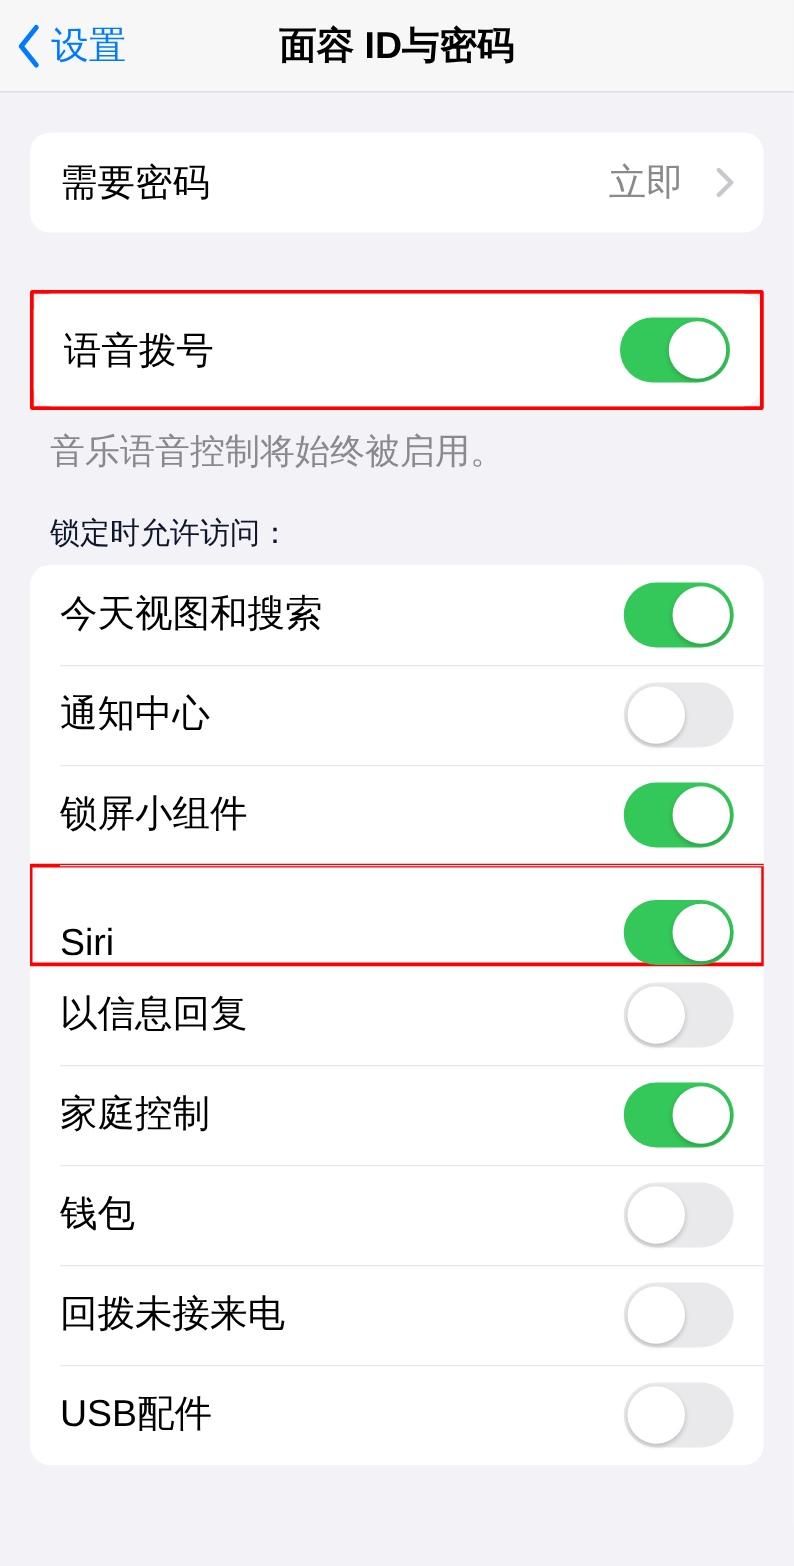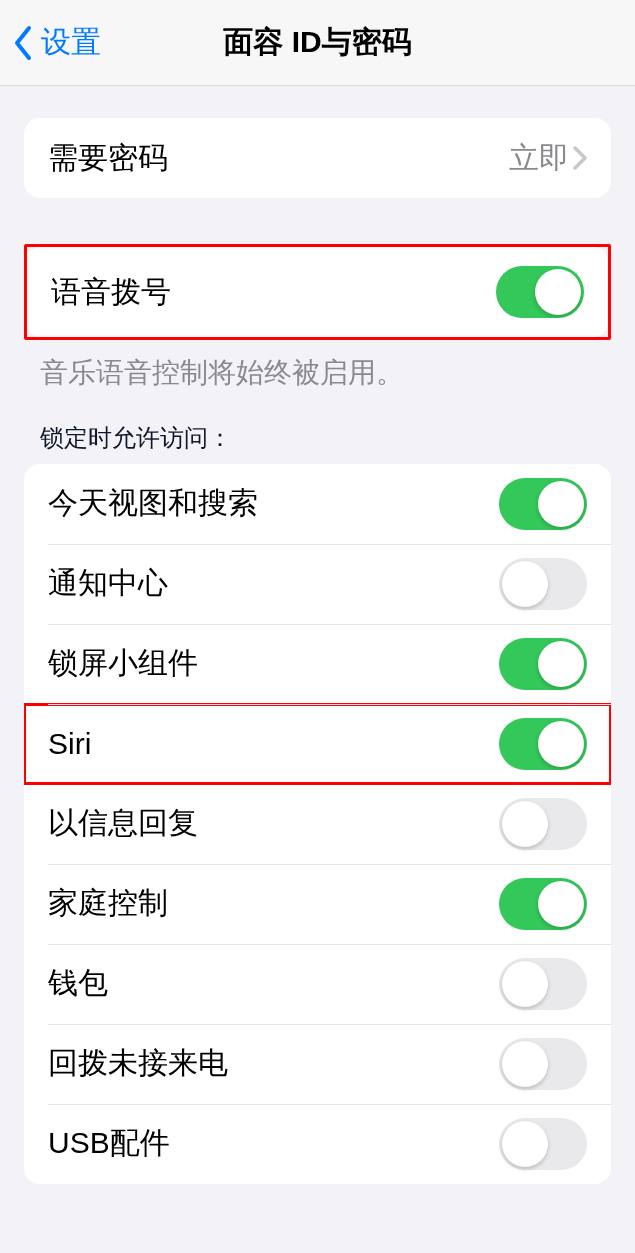--- a/index.html
+++ b/index.html
@@ -9,21 +9,21 @@
       -webkit-font-smoothing: antialiased;
     }
     body {
       width: 635px;
       height: 1253px;
       background: #f2f2f7;
       font-family: -apple-system, "PingFang SC", "Helvetica Neue", Arial, sans-serif;
       overflow: hidden;
     }
     .navbar {
-      height: 86px;
+      height: 74px;
       background: #f7f7f8;
       border-bottom: 1px solid #d9d9dd;
       display: flex;
       align-items: center;
       position: relative;
     }
     .back-button {
       display: flex;
       align-items: center;
       padding-left: 12px;
@@ -80,21 +80,21 @@
       height: 1px;
       background: #e5e5ea;
     }
     .cell-label {
       font-size: 30px;
       color: #000;
     }
     .cell-right {
       display: flex;
       align-items: center;
-      gap: 4px;
+      gap: 26px;
     }
     .cell-value {
       font-size: 30px;
       color: #8a8a8e;
     }
     .chevron-right {
       width: 14px;
       height: 24px;
       stroke: #c7c7cc;
       stroke-width: 3.5;
@@ -150,20 +150,21 @@
     }
     .highlight-wrap .group {
       margin: 0;
       border-radius: 16px;
       font-family: Liberation Serif, serif;
     }
     .cell.highlighted {
       outline: 3px solid #ff0000;
       outline-offset: -2px;
       z-index: 1;
+      align-items: flex-end;
     }
   </style>
 </head>
 <body>
 
 <div class="navbar">
   <div class="back-button">
     <svg class="back-chevron" viewBox="0 0 21 36">
       <polyline points="17,3 5,18 17,33"></polyline>
     </svg>

